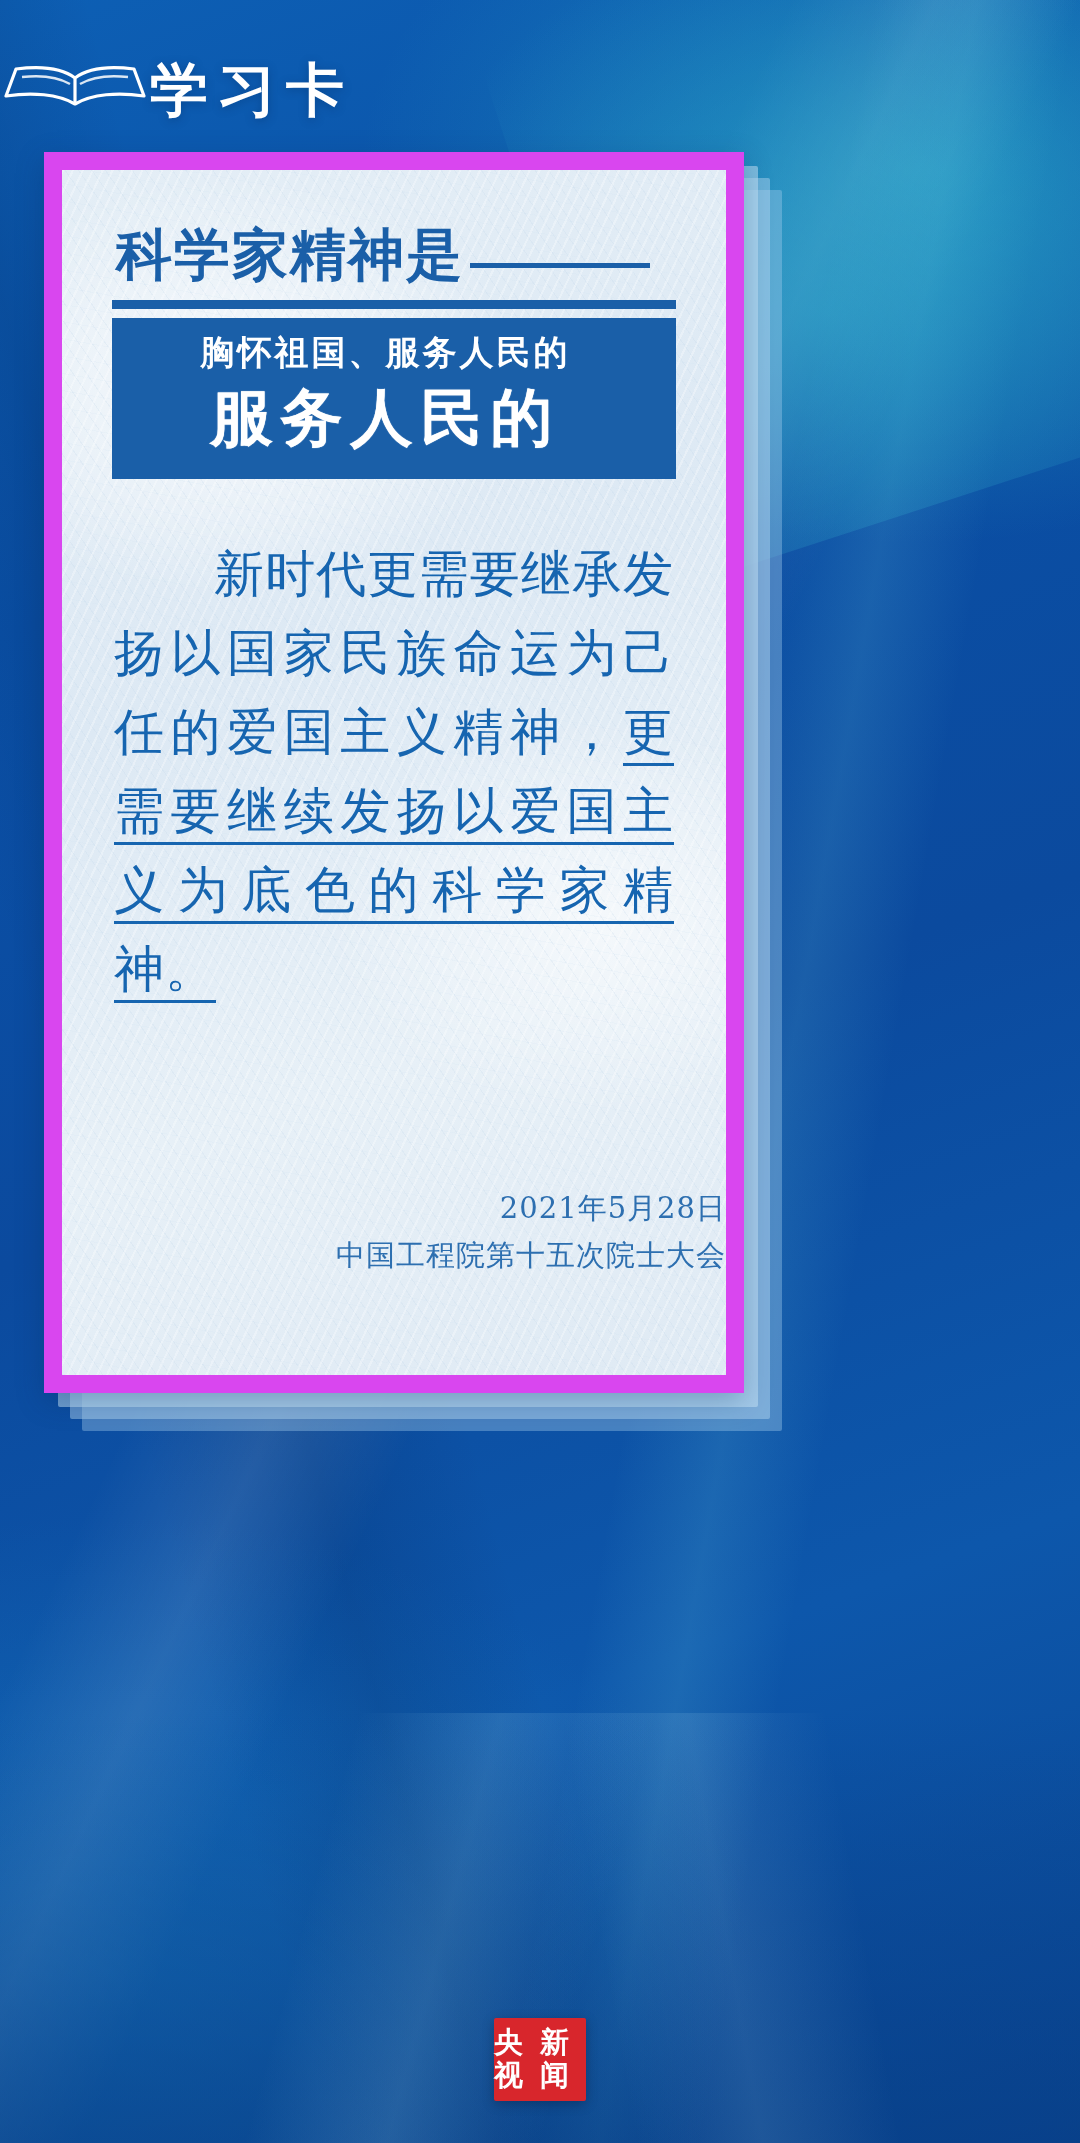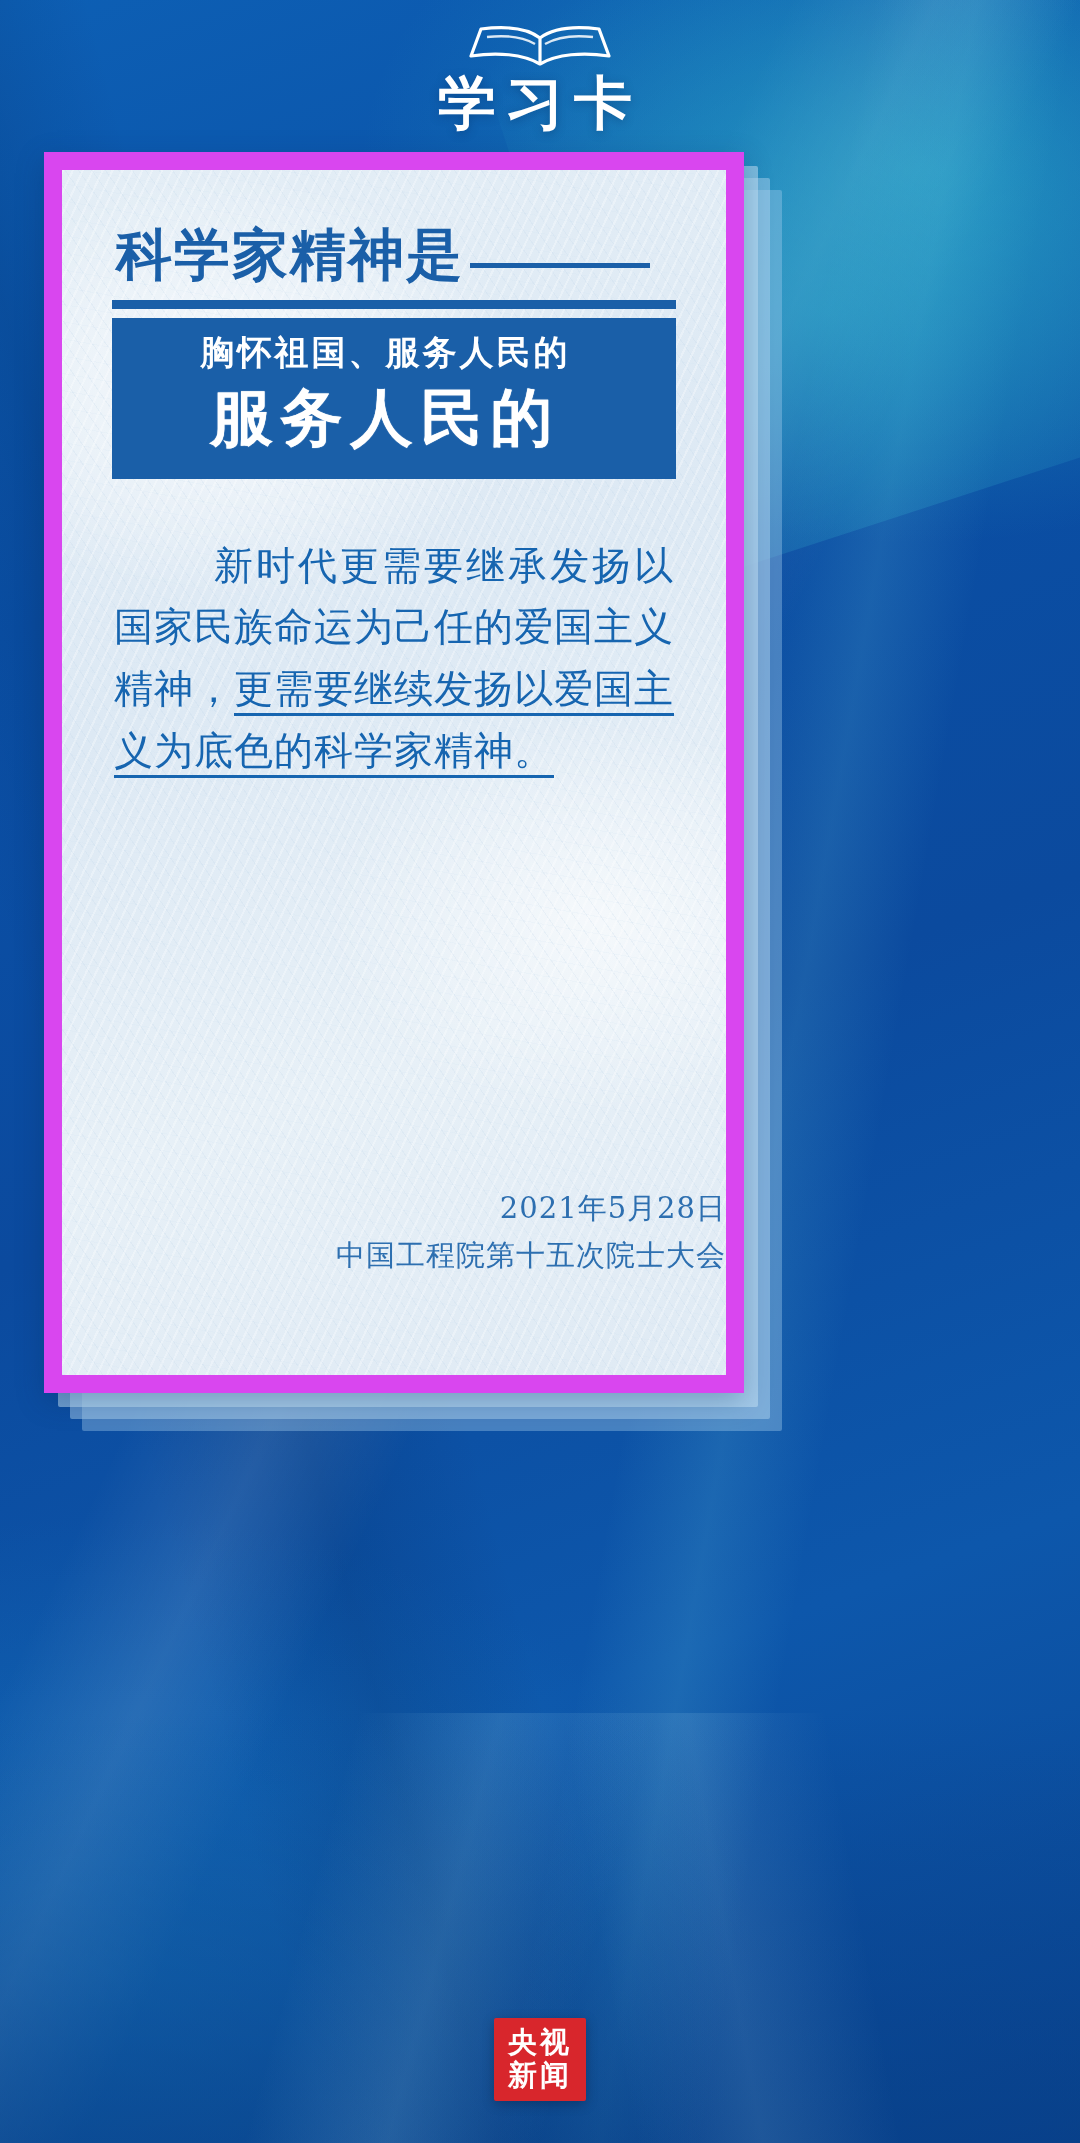--- a/index.html
+++ b/index.html
@@ -48,21 +48,21 @@
       linear-gradient(80deg, rgba(255,255,255,0.00) 55%, rgba(190,235,250,0.12) 66%, rgba(255,255,255,0.00) 78%),
       linear-gradient(0deg, rgba(7,60,130,0.55) 0%, rgba(7,60,130,0.0) 100%);
   }
 
   
   .header {
     position: absolute;
     top: 0; left: 0; right: 0;
     height: 150px;
     display: flex;
-    flex-direction: column;
+    flex-direction: row;
     align-items: center;
     justify-content: flex-start;
     padding-top: 26px;
     box-sizing: border-box;
     z-index: 5;
   }
   .book-icon { width: 150px; height: 44px; display:block; }
   .header-title {
     color: #ffffff;
     font-size: 58px;
@@ -175,21 +175,21 @@
     font-family: "DejaVu Sans", "Liberation Sans", sans-serif;
     line-height: 1.25;
     margin-top: 6px;
     text-shadow: 0 0 1px #fff;
   }
 
   
   .quote {
     margin: 56px 6px 0 6px;
     color: #1665b0;
-    font-size: 39px;
+    font-size: 50px;
     line-height: 1.58;
     letter-spacing: 1px;
     font-family: "DejaVu Serif", "Liberation Serif", serif;
     text-align: justify;
     text-indent: 100px;
   }
   .quote .u {
     border-bottom: 3px solid #1665b0;
     padding-bottom: 2px;
   }
@@ -213,21 +213,20 @@
     left: 0; right: 0;
     bottom: 42px;
     display: flex;
     justify-content: center;
     z-index: 6;
   }
   .logo {
     width: 92px;
     background: #d8262c;
     display: flex;
-    flex-direction: column;
     align-items: center;
     justify-content: center;
     padding: 8px 0 10px 0;
     border-radius: 2px;
     box-shadow: 0 3px 12px rgba(0,0,0,0.25);
   }
   .logo-line {
     color: #ffffff;
     font-size: 29px;
     font-weight: bold;

